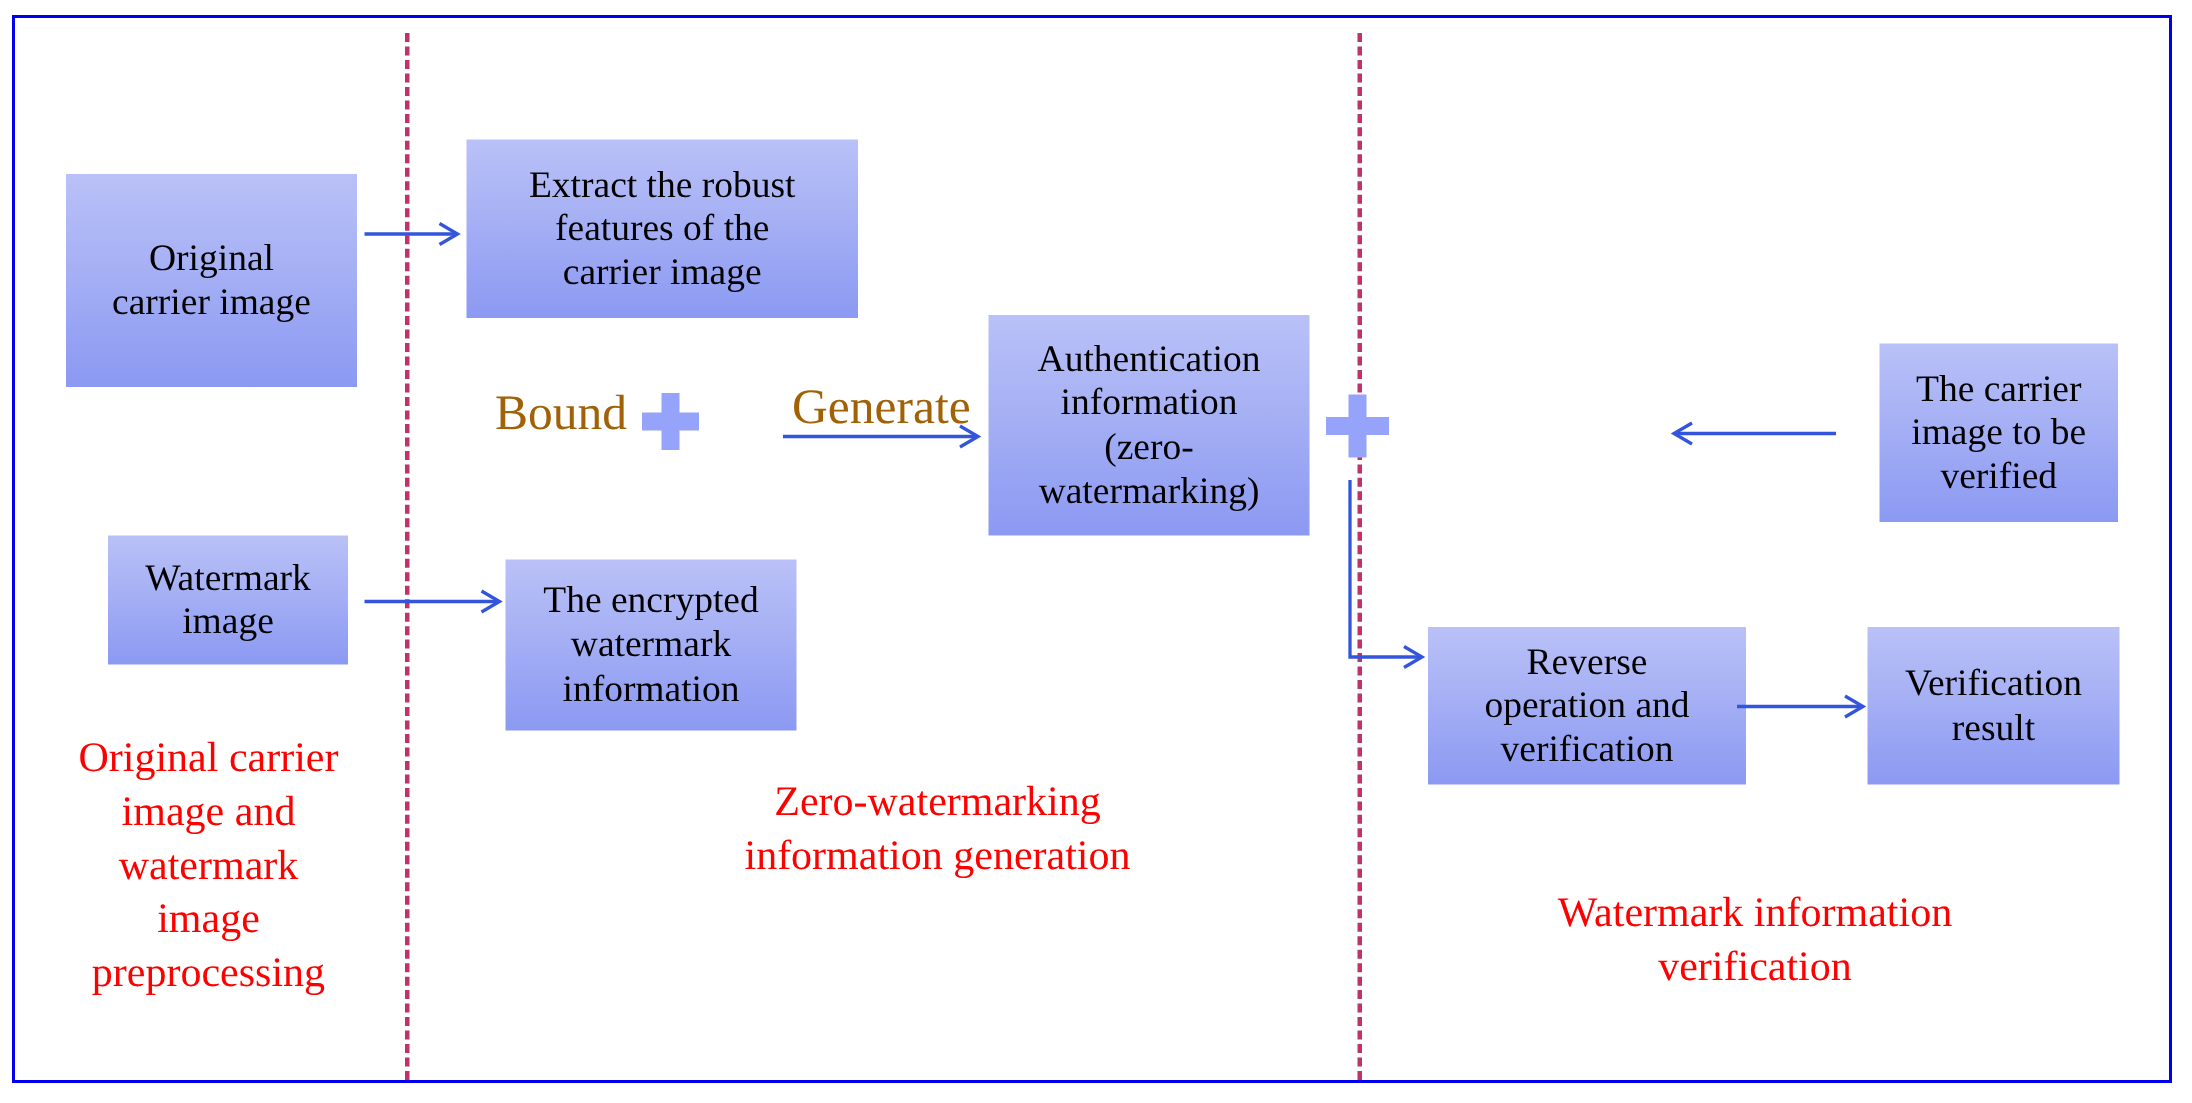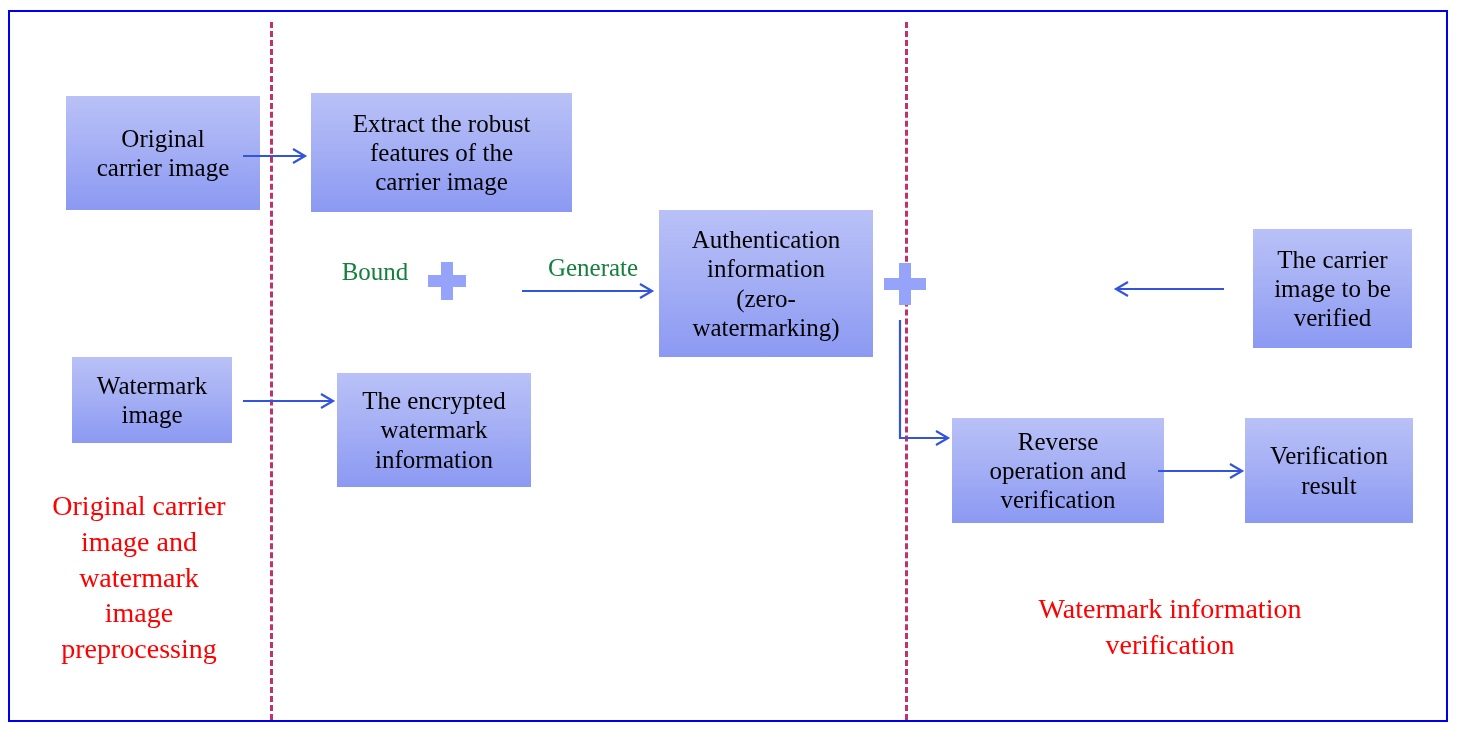--- a/index.html
+++ b/index.html
@@ -16,22 +16,22 @@
   .pbox{position:absolute;box-sizing:border-box;
         background:linear-gradient(to bottom,#b9c1f7 0%,#aab4f5 35%,#8b99f2 100%);
         display:flex;align-items:center;justify-content:center;text-align:center;
         color:#000000;font-size:25px;line-height:1.17;padding:2px 6px;}
 
   .plabel{display:block;width:100%;}
 
   .redlabel{position:absolute;color:#ff0000;font-size:28px;line-height:1.28;
             text-align:center;}
 
-  .plainlabel{position:absolute;color:#15803d;font-size:25px;line-height:1.2;
-              text-align:center;white-space:nowrap;}
+  .plainlabel{position:absolute;color:#a16207;font-size:33px;line-height:1.2;
+              text-align:left;white-space:nowrap;}
 
   .plus{position:absolute;}
   .plus span{position:absolute;background:#96a3fa;display:block;}
   .plus .hbar{left:0;top:35%;width:100%;height:30%;}
   .plus .vbar{top:0;left:35%;height:100%;width:30%;}
 
   .arrow{position:absolute;}
   .arrow svg{display:block;overflow:visible;}
 
   .vline{position:absolute;}
@@ -39,21 +39,21 @@
 </head>
 <body>
 
 <div id="canvas">
 
   <div class="frame"></div>
 
   <div class="divider" style="left:270px;top:22px;height:698px;"></div>
   <div class="divider" style="left:905px;top:22px;height:698px;"></div>
 
-  <div class="pbox" style="left:44px;top:96px;width:194px;height:114px;margin-left:22px;">
+  <div class="pbox" style="left:44px;top:116px;width:194px;height:142px;">
     <span class="plabel" style="white-space:pre-line;">Original
 carrier image</span>
   </div>
 
   <div class="pbox" style="left:311px;top:93px;width:261px;height:119px;">
     <span class="plabel" style="white-space:pre-line;">Extract the robust
 features of the
 carrier image</span>
   </div>
 
@@ -148,17 +148,19 @@
       <polyline points="72,3 84,10 72,17" fill="none" stroke="#3355dd" stroke-width="2.2"></polyline>
     </svg>
   </div>
 
   <div class="redlabel" style="left:20px;top:488px;width:238px;white-space:pre-line;">Original carrier
 image and
 watermark
 image
 preprocessing</div>
 
+  <div class="redlabel" style="left:420px;top:517px;width:410px;white-space:pre-line;">Zero-watermarking
+information generation</div>
 
   <div class="redlabel" style="left:960px;top:591px;width:420px;white-space:pre-line;">Watermark information
 verification</div>
 
 </div>
 
 </body></html>

